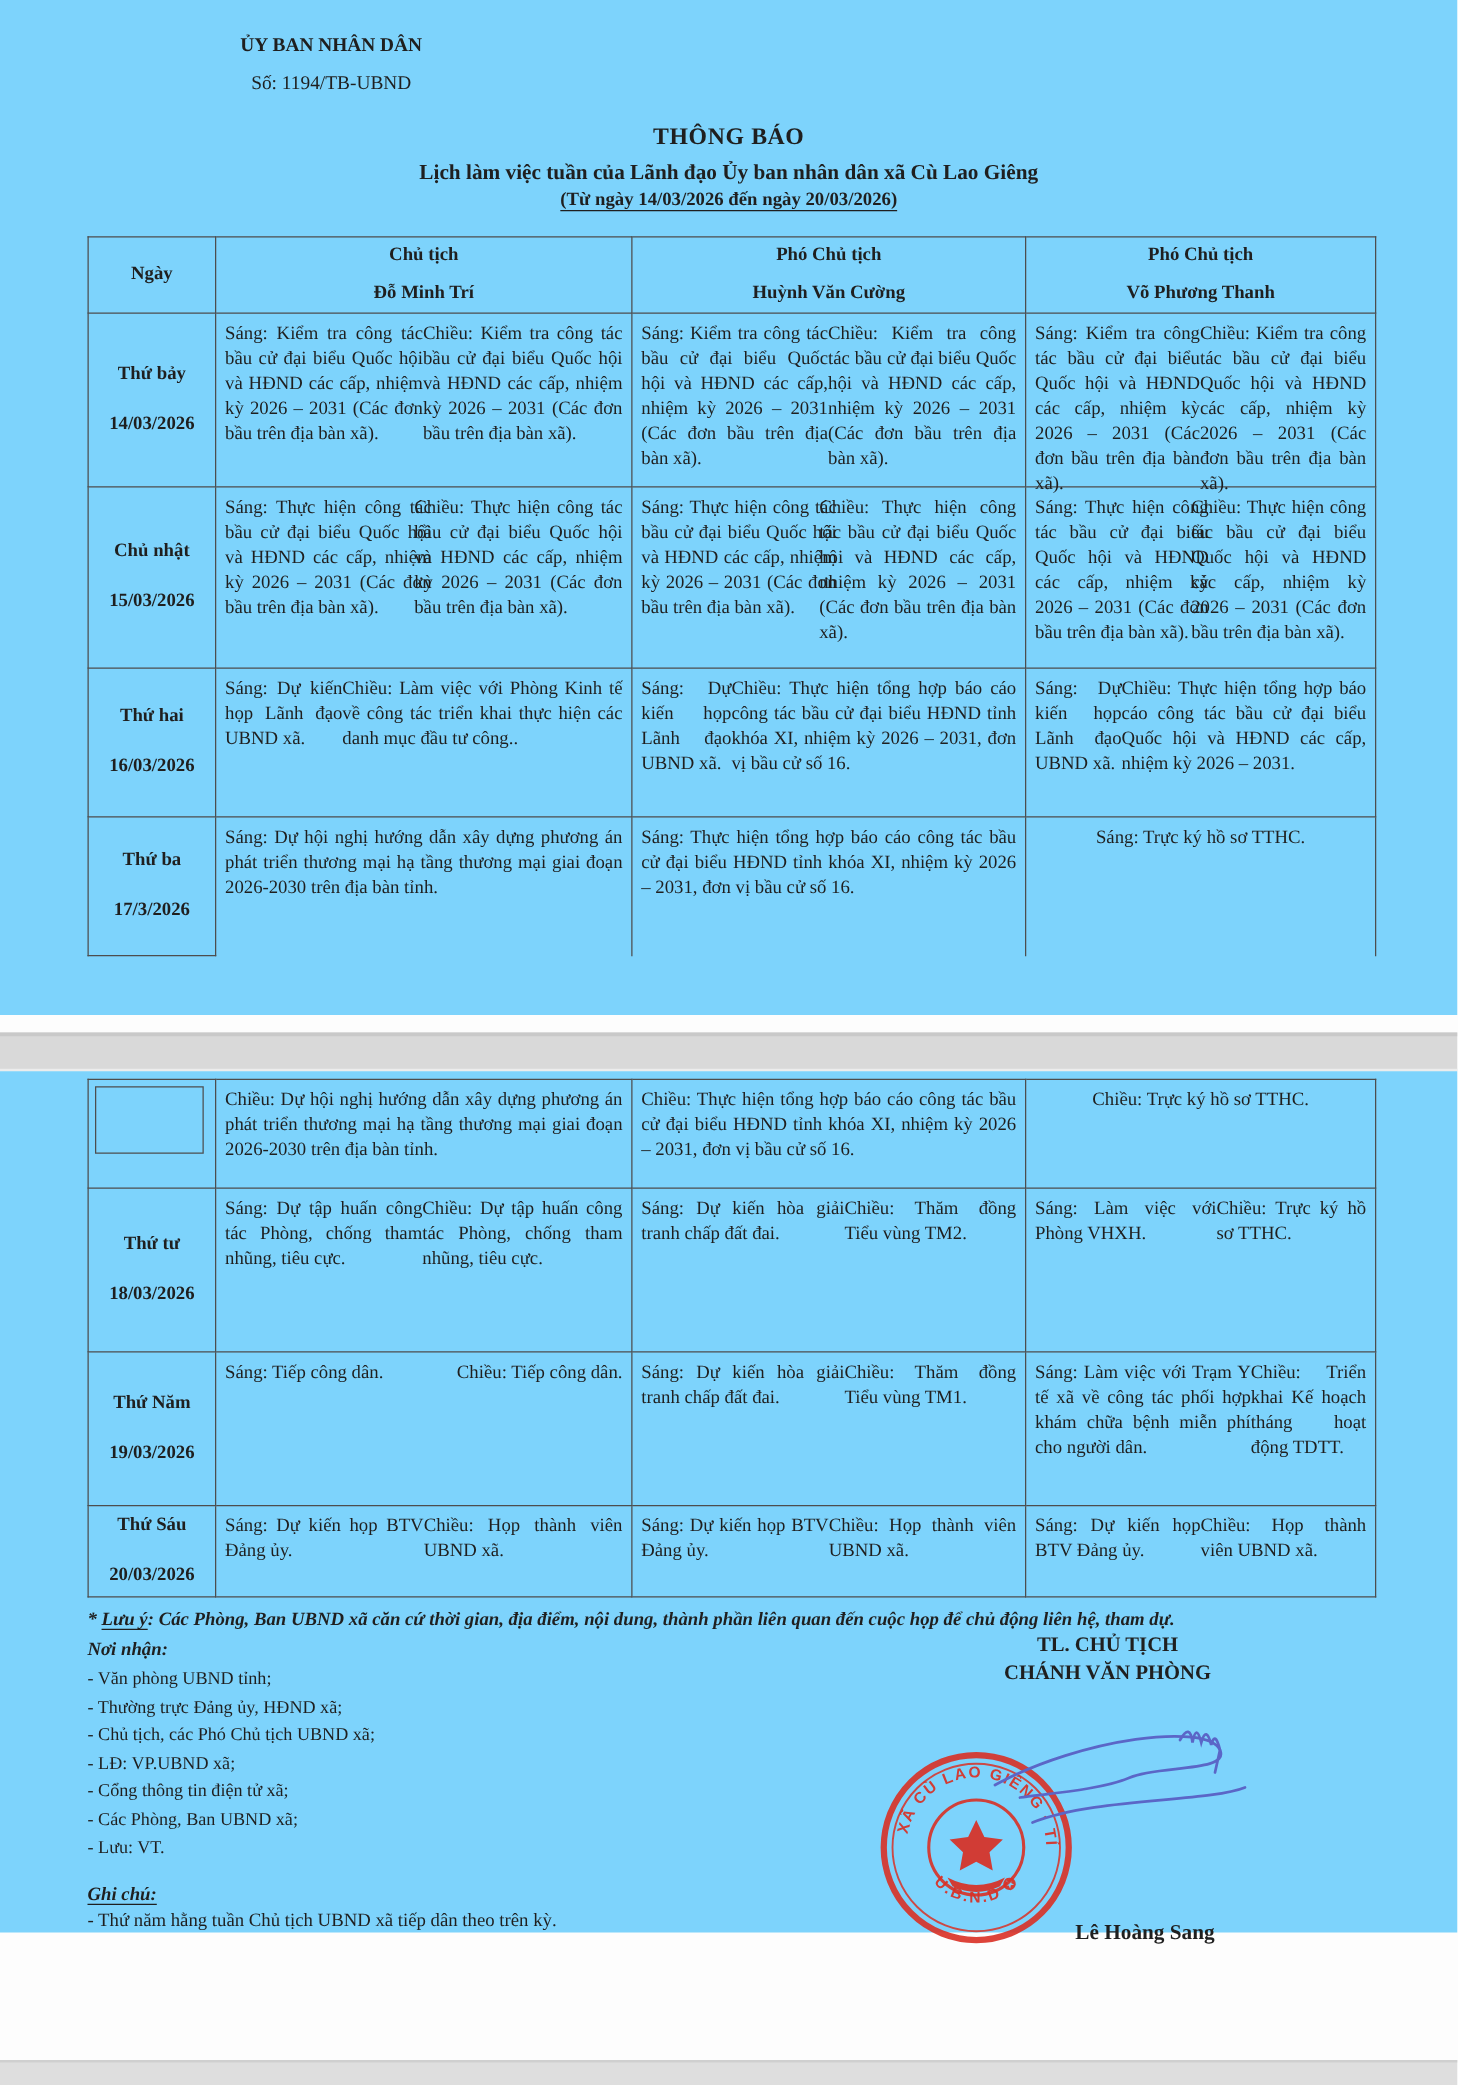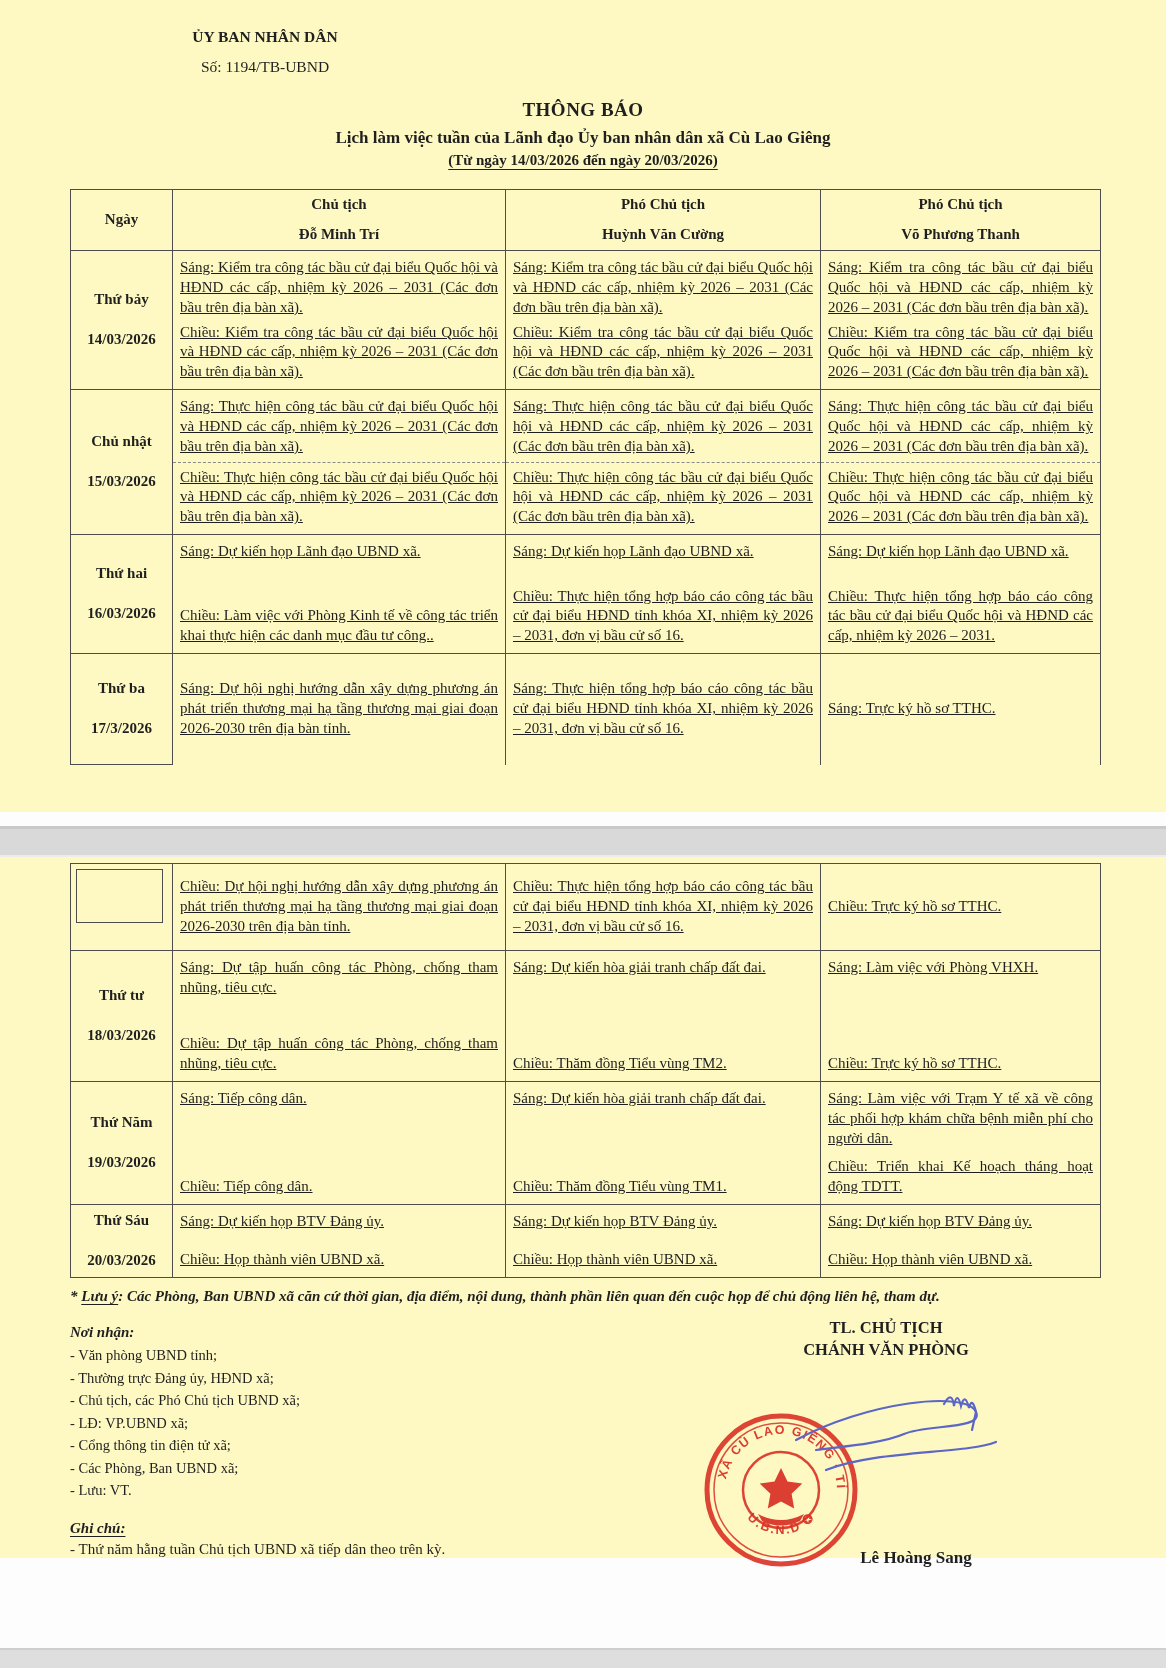--- a/index.html
+++ b/index.html
@@ -1,20 +1,20 @@
 <!DOCTYPE html>
 <html><head>
 <meta charset="utf-8">
 <style>
   html,body{margin:0;padding:0;}
   body{
     width:1166px;height:1668px;overflow:hidden;background:#fdfdfd;
     font-family:"Liberation Serif","DejaVu Serif",serif;color:#1f1f1f;position:relative;
   }
-  .page{background:#fef9c3;}
+  .page{background:#7dd3fc;}
   .page1{height:812px;padding-top:26px;box-sizing:border-box;}
   
   .doc-header{display:flex;justify-content:space-between;padding:0 60px 0 90px;}
   .hdr-left{width:350px;text-align:center;line-height:1.45;}
   .hdr-right{width:520px;text-align:center;line-height:1.45;}
   .hdr-b{font-weight:bold;font-size:15.5px;}
   .hdr-b2{font-weight:bold;font-size:16px;}
   .hdr-u{text-decoration:underline;text-underline-offset:4px;}
   .hdr-n{font-size:15.5px;margin-top:8px;}
   .hdr-i{font-style:italic;font-weight:bold;font-size:15.5px;margin-top:6px;}
@@ -23,21 +23,21 @@
   .t1{font-weight:bold;font-size:19px;letter-spacing:.5px;}
   .t2{font-weight:bold;font-size:17px;margin-top:2px;}
   .t3{font-weight:bold;font-size:15px;text-decoration:underline;text-underline-offset:4px;margin-top:1px;}
   
   table.sched{border-collapse:collapse;table-layout:fixed;width:1030px;margin-left:70px;}
   .sched td,.sched th{border:1.5px solid #4d4d4d;padding:7px 7px;vertical-align:top;
       font-size:15px;line-height:1.33;}
   .sched th{font-weight:bold;text-align:center;vertical-align:middle;}
   .sched .hrow{height:58px;}
   .thwrap{display:flex;flex-direction:column;justify-content:center;gap:10px;height:46px;}
-  .cellwrap{display:flex;flex-direction:column;justify-content:space-between;text-decoration:underline;}
+  .cellwrap{display:flex;justify-content:space-between;}
   .cellwrap.one{justify-content:center;}
   .cellwrap.vcenter{justify-content:center;}
   .cellwrap p{margin:0;text-align:justify;}
   .daywrap{display:flex;flex-direction:column;justify-content:center;align-items:center;
       gap:20px;font-weight:bold;text-align:center;}
   .r140 .cellwrap,.r140 .daywrap{height:124px;}
   .r146 .cellwrap,.r146 .daywrap{height:130px;}
   .r120 .cellwrap,.r120 .daywrap{height:104px;}
   .rcut .cellwrap,.rcut .daywrap{height:96px;}
   .r86 .cellwrap,.r86 .daywrap{height:72px;}
@@ -46,21 +46,21 @@
   .r72 .cellwrap,.r72 .daywrap{height:58px;}
   tr.cut td{border-bottom:none;}
   .dashsep{border-top:1.5px dashed #8a8a8a;margin:0 -7px;}
   .emptybox{border:1.5px solid #4d4d4d;height:52px;margin:-2px 2px 0 -2px;}
   
   .page-gap{height:26px;background:#d9d9d9;border-top:3px solid #c9c9c9;border-bottom:2px solid #ececec;margin-top:14px;}
   .page2{padding-top:6px;}
   
   .luuy{margin:10px 70px 0 70px;font-size:15px;font-weight:bold;font-style:italic;}
   .luuy .lbl{text-decoration:underline;text-underline-offset:3px;}
-  .bottom{position:relative;margin:16px 70px 0 70px;}
+  .bottom{position:relative;margin:4px 70px 0 70px;}
   .noinhan{width:480px;font-size:14.5px;line-height:1.55;}
   .noinhan .nn-h{font-weight:bold;font-style:italic;font-size:15px;}
   .noinhan .nn-i{margin:0;}
   .signblock{position:absolute;right:0;top:-4px;width:420px;text-align:center;}
   .sg-t{font-weight:bold;font-size:16.5px;line-height:1.35;}
   .stampwrap{position:relative;height:210px;margin-top:10px;}
   .sg-name{font-weight:bold;font-size:17px;margin-top:-34px;margin-left:60px;}
   .ghichu{margin:18px 70px 0 70px;font-size:15px;}
   .ghichu .gc-h{font-weight:bold;font-style:italic;text-decoration:underline;text-underline-offset:3px;}
   .ghichu p{margin:4px 0 0 0;}

